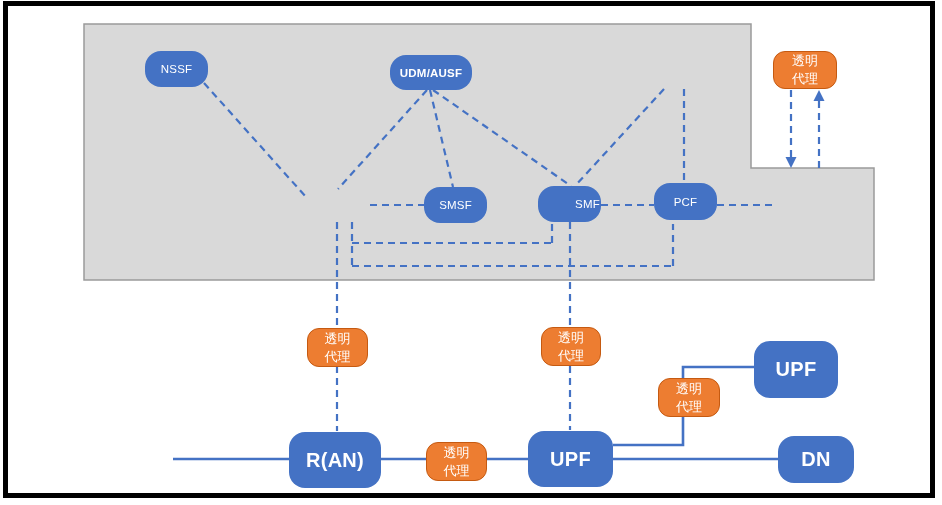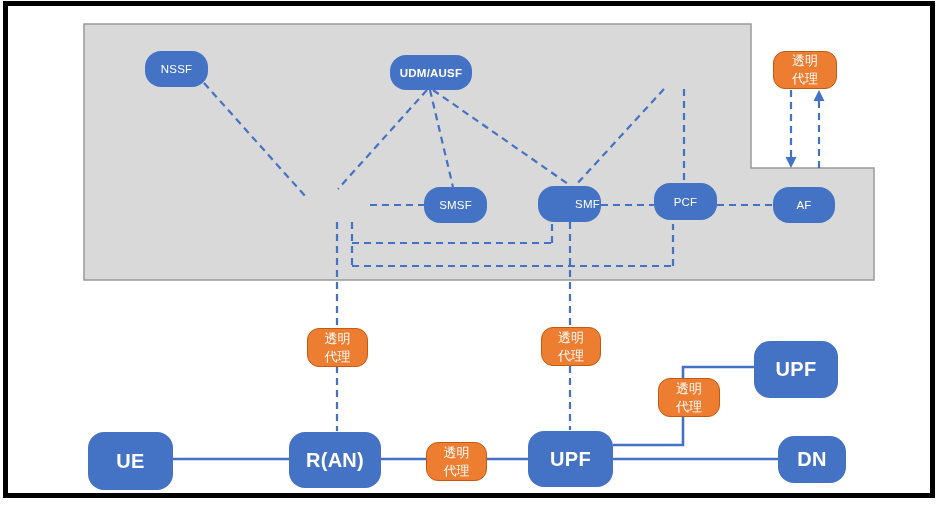--- a/index.html
+++ b/index.html
@@ -53,27 +53,25 @@
       <path d="M613,459 L778,459"></path>
       <path d="M613,445 L683,445 L683,367 L754,367"></path>
     </g>
   </svg>
 
   <div class="node small" style="left:145px;top:51px;width:63px;height:36px;">NSSF</div>
   <div class="node small" style="left:390px;top:55px;width:82px;height:35px;font-weight:bold;">UDM/AUSF</div>
   <div class="node small" style="left:424px;top:187px;width:63px;height:36px;">SMSF</div>
   <div class="node small" style="left:538px;top:186px;width:63px;height:36px;padding-left:36px;">SMF</div>
   <div class="node small" style="left:654px;top:183px;width:63px;height:37px;">PCF</div>
-  <div class="node small" style="left:773px;top:187px;width:62px;height:36px;">AF</div>
 
-  <div class="node big" style="left:88px;top:432px;width:85px;height:58px;">UE</div>
   <div class="node big" style="left:289px;top:432px;width:92px;height:56px;">R(AN)</div>
   <div class="node big" style="left:528px;top:431px;width:85px;height:56px;">UPF</div>
   <div class="node big" style="left:754px;top:341px;width:84px;height:57px;">UPF</div>
-  <div class="node big" style="left:778px;top:436px;width:68px;height:47px;">DN</div>
+  <div class="node big" style="left:778px;top:436px;width:76px;height:47px;">DN</div>
 
   <div class="proxy" style="left:773px;top:51px;width:64px;height:38px;">
       <span>透明代理</span>
     </div>
   <div class="proxy" style="left:307px;top:328px;width:61px;height:39px;">
       <span>透明代理</span>
     </div>
   <div class="proxy" style="left:541px;top:327px;width:60px;height:39px;">
       <span>透明代理</span>
     </div>

